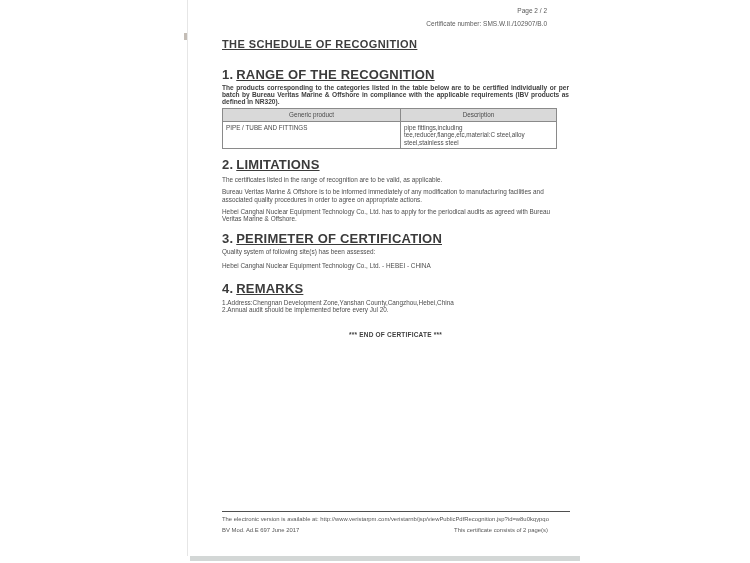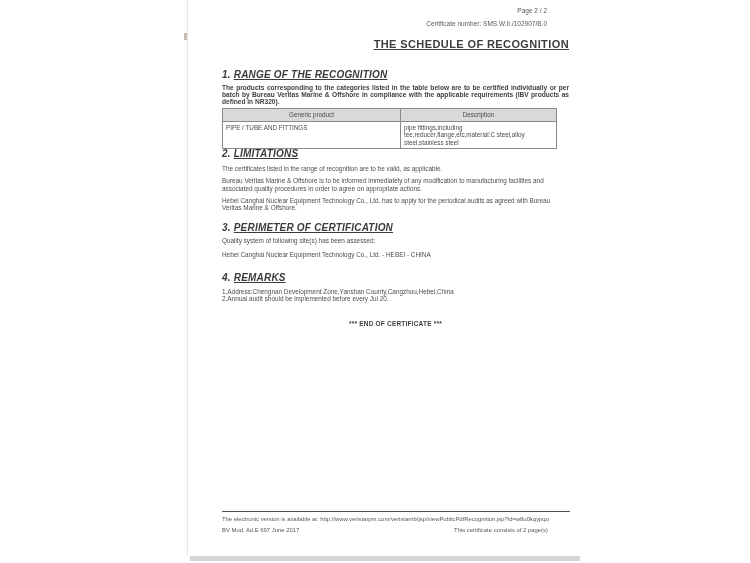--- a/index.html
+++ b/index.html
@@ -39,35 +39,34 @@
   }
   .doc-header {
     text-align: right;
     padding-right: 22px;
     color: #5a5a5a;
   }
   .page-number { font-size: 6.5px; line-height: 8px; }
   .certificate-number { font-size: 6.5px; line-height: 8px; margin-top: 5px; }
   .doc-title {
     margin-top: 10px;
-    text-align: right;
+    text-align: left;
     font-size: 11px;
     line-height: 13px;
     font-weight: bold;
     letter-spacing: .4px;
     color: #3d3d3d;
   }
   .doc-title .u { text-decoration: underline; }
   .sec-heading {
-    font-size: 10px;
+    font-size: 13px;
     line-height: 10px;
     font-weight: bold;
     color: #3b3b3b;
     letter-spacing: .2px;
-    font-style: italic;
   }
   .sec-heading .num { margin-right: 3px; }
   .sec-heading .u { text-decoration: underline; }
   .s1-heading { margin-top: 19px; }
   .intro {
     margin-top: 4px;
     font-size: 6.6px;
     line-height: 7.2px;
     font-weight: bold;
     color: #3f3f3f;
@@ -93,21 +92,21 @@
     text-align: center;
     height: 8px;
   }
   table.recognition col.c1 { width: 178px; }
   table.recognition col.c2 { width: 156px; }
   .body-par {
     font-size: 6.4px;
     line-height: 7.2px;
     color: #4d4d4d;
   }
-  .s2-heading { margin-top: 0; }
+  .s2-heading { margin-top: 11px; }
   .s2-p1 { margin-top: 6px; }
   .s2-p2 { margin-top: 5px; }
   .s2-p3 { margin-top: 5px; }
   .s3-heading { margin-top: 12px; }
   .s3-p1 { margin-top: 4px; }
   .s3-p2 { margin-top: 7px; }
   .s4-heading { margin-top: 14px; }
   .s4-lines { margin-top: 5px; }
   .end-marker {
     margin-top: 18px;

